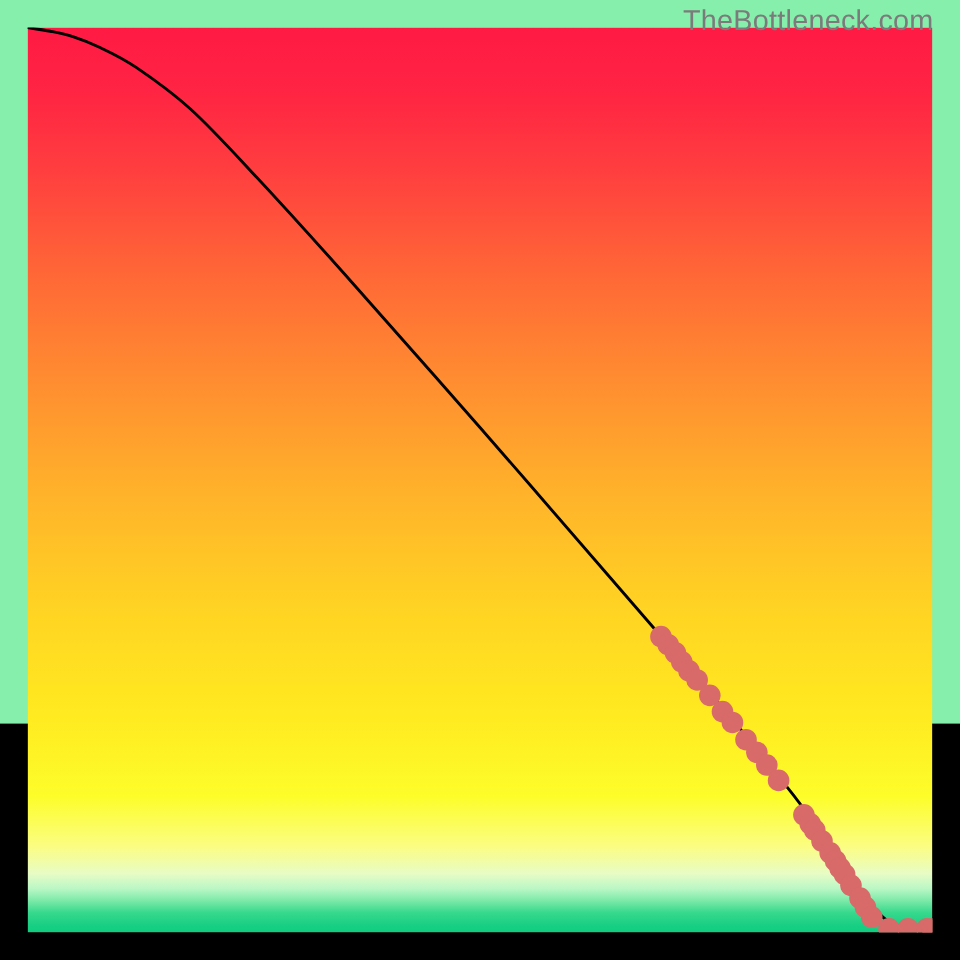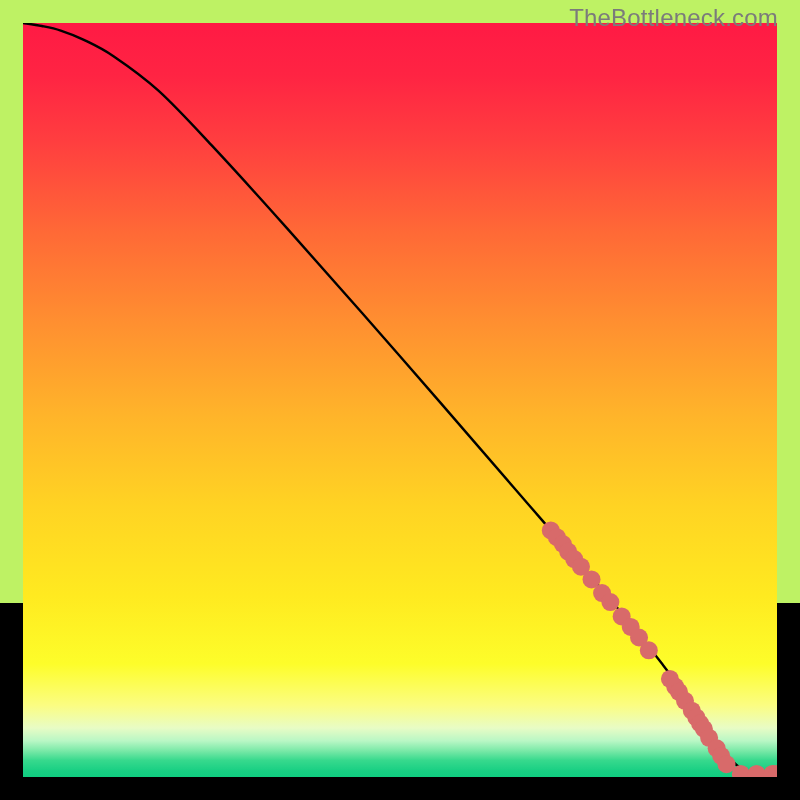--- a/index.html
+++ b/index.html
@@ -8,21 +8,21 @@
     width: 800px;
     height: 800px;
     background: #000000;
     overflow: hidden;
     font-family: Arial, Helvetica, sans-serif;
   }
   .outer {
     position: relative;
     width: 800px;
     height: 603px;
-    background: #bef264;
+    background: #86efac;
     text-align: center;
   }
   .watermark {
     position: absolute;
     top: 4px;
     right: 22px;
     color: #7b7b7b;
     font-size: 24px;
     font-weight: 400;
     letter-spacing: 0.2px;

